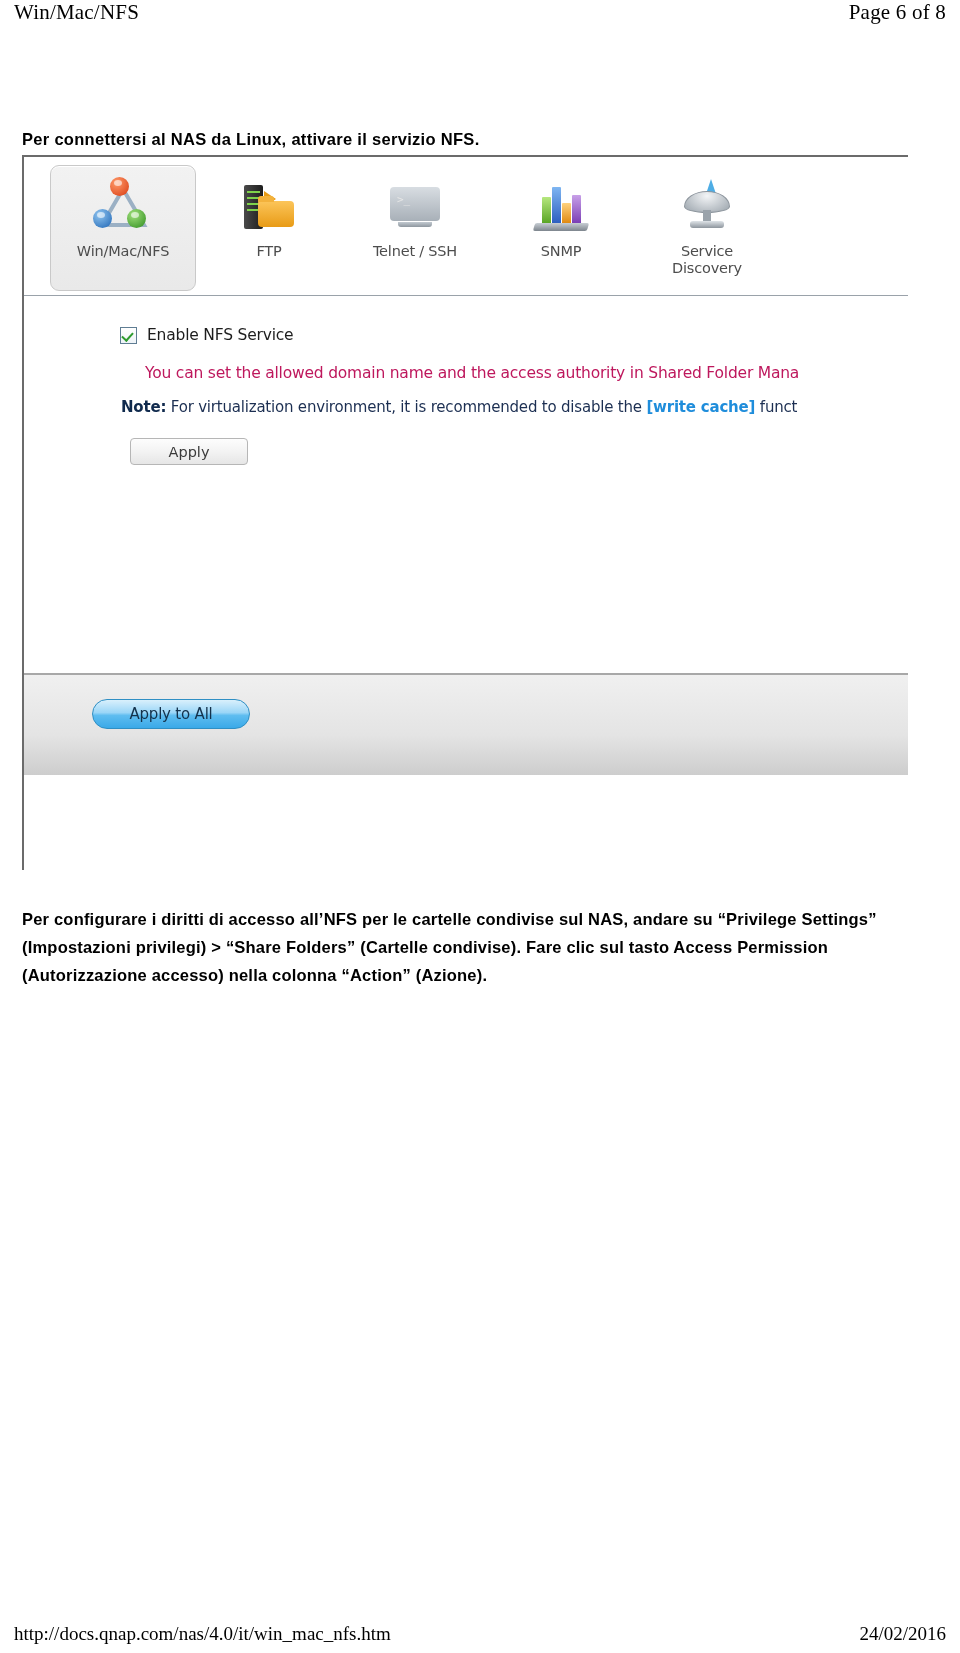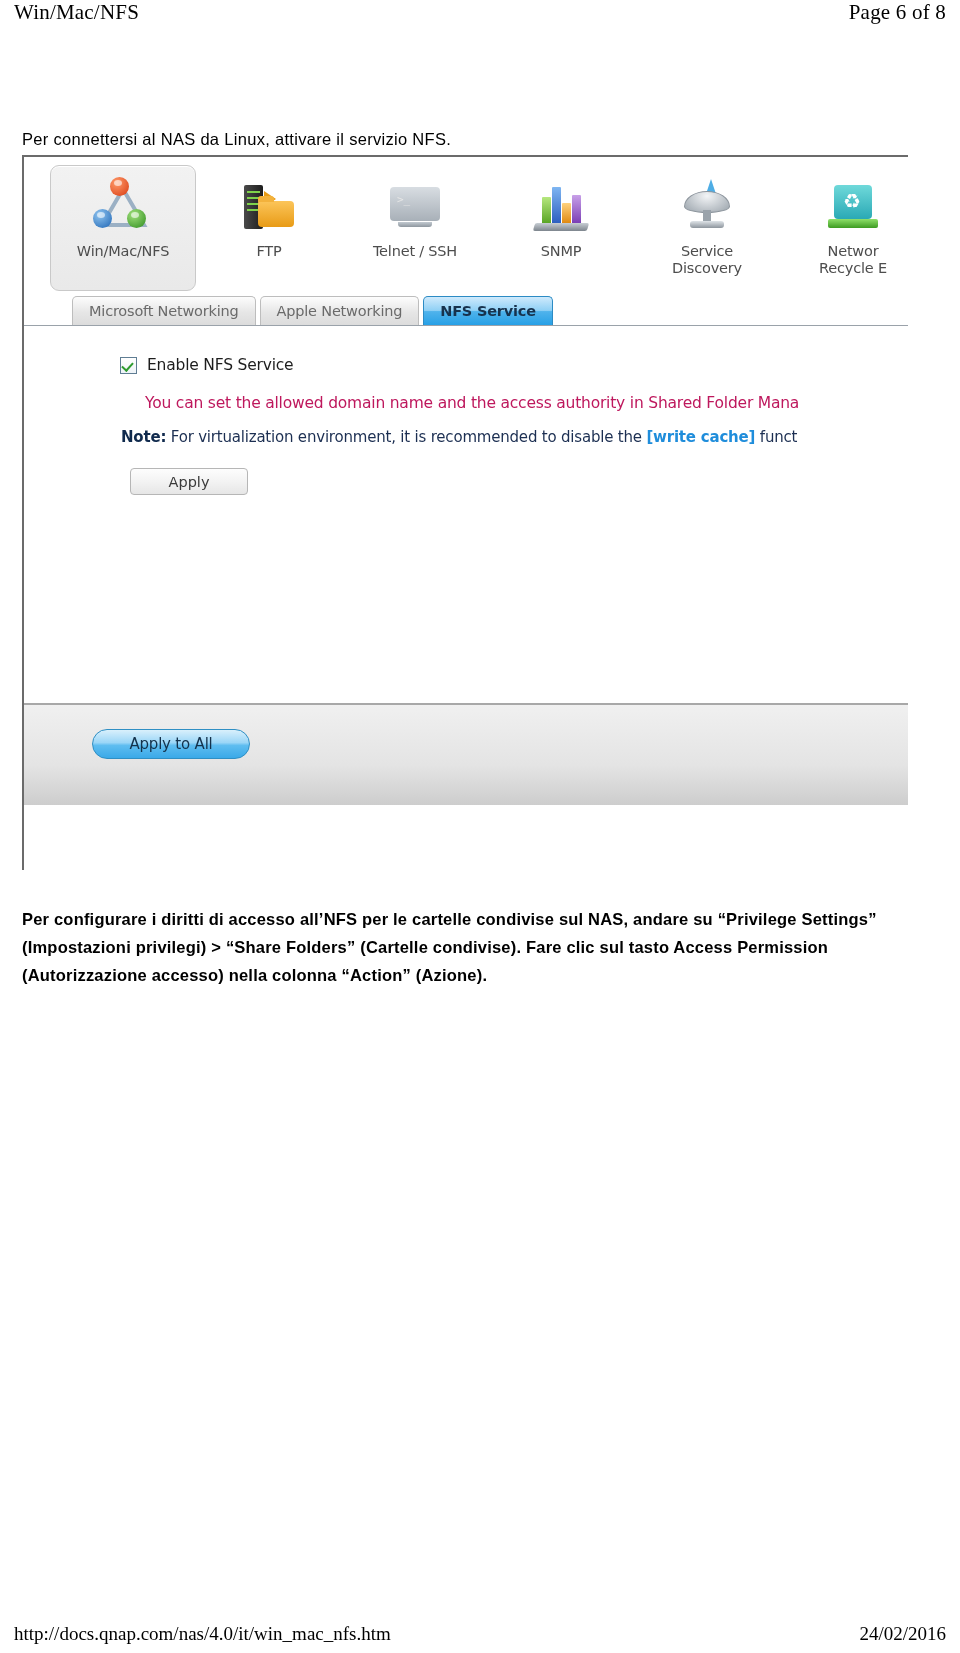--- a/index.html
+++ b/index.html
@@ -32,21 +32,21 @@
   .page-header .hdr-left { letter-spacing: .2px; }
   .page-header .hdr-right { letter-spacing: .2px; }
 
   
   .intro-line {
     position: absolute;
     top: 130px;
     left: 22px;
     font-family: "Liberation Sans", sans-serif;
     font-size: 16.5px;
-    font-weight: normal;
+    font-weight: bold;
     color: #000;
     letter-spacing: .3px;
     white-space: nowrap;
   }
 
   
   .app-shot {
     position: absolute;
     top: 155px;
     left: 22px;
@@ -381,36 +381,23 @@
       <div class="icon-glyph art-disc">
         <span class="beam"></span>
         <span class="dish"></span>
         <span class="stand"></span>
         <span class="foot"></span>
       </div>
       <div class="icon-label">Service
 Discovery</div>
     </div>
 
-    <div class="icon-cell">
-      <div class="icon-glyph art-bin">
-        <span class="can"></span>
-        <span class="net"></span>
-      </div>
-      <div class="icon-label">Networ
-Recycle E</div>
-    </div>
 
   </div>
 
-  <div class="tab-strip">
-    <div class="tab">Microsoft Networking</div>
-    <div class="tab">Apple Networking</div>
-    <div class="tab active">NFS Service</div>
-  </div>
 
   <div class="panel">
 
     <div class="check-row">
       <span class="checkbox"></span>
       <span class="txt-main">Enable NFS Service</span>
     </div>
 
     <div class="desc-line">You can set the allowed domain name and the access authority in Shared Folder Mana</div>
 

